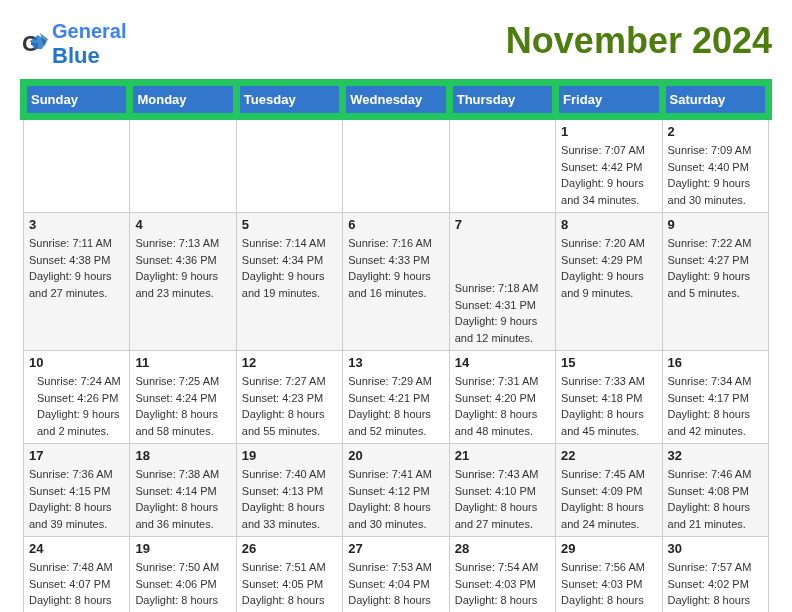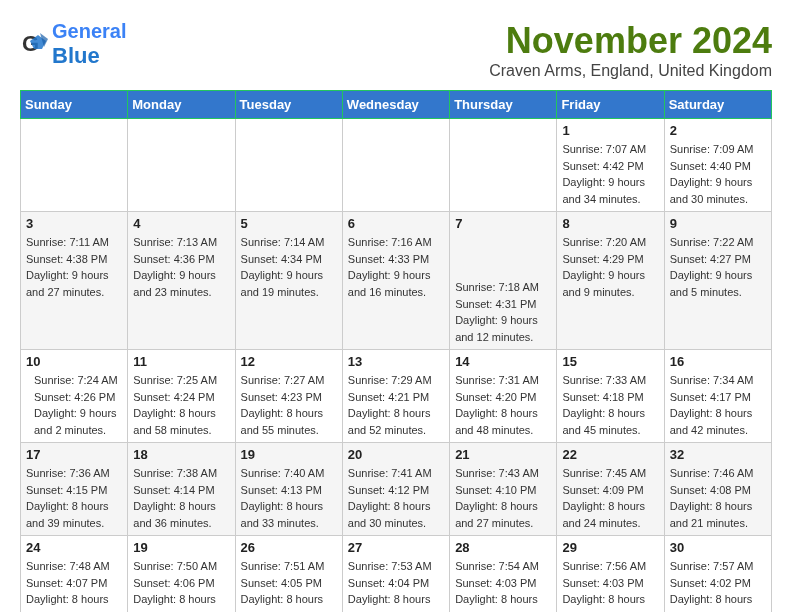--- a/index.html
+++ b/index.html
@@ -42,21 +42,21 @@
       border-collapse: collapse;
       table-layout: fixed;
     }
     thead tr th {
       background-color: #3377cc;
       color: #fff;
       font-size: 13px;
       font-weight: bold;
       padding: 6px 4px;
       text-align: left;
-      border: 1px solid #22c55e;
+      border: 7px solid #22c55e;
     }
     tbody tr td {
       border: 1px solid #ccc;
       vertical-align: top;
       padding: 4px 5px;
       font-size: 11px;
       height: 90px;
       background: #fff;
     }
     tbody tr:nth-child(even) td {
@@ -88,21 +88,20 @@
     </svg>
     <div>
       <div>
         <span style="font-size:20px;font-weight:bold;color:#3b82f6;margin-top:17px;">General</span><br>
         <span style="font-size:22px;font-weight:bold;color:#2277cc;">Blue</span>
       </div>
     </div>
   </div>
   <div class="title-area">
     <div class="month-title">November 2024</div>
-    <div class="location-title">Craven Arms, England, United Kingdom</div>
   </div>
 </div>
 
 <table>
   <thead>
     <tr>
     <th>Sunday</th>
         <th>Monday</th>
         <th>Tuesday</th>
         <th>Wednesday</th>

